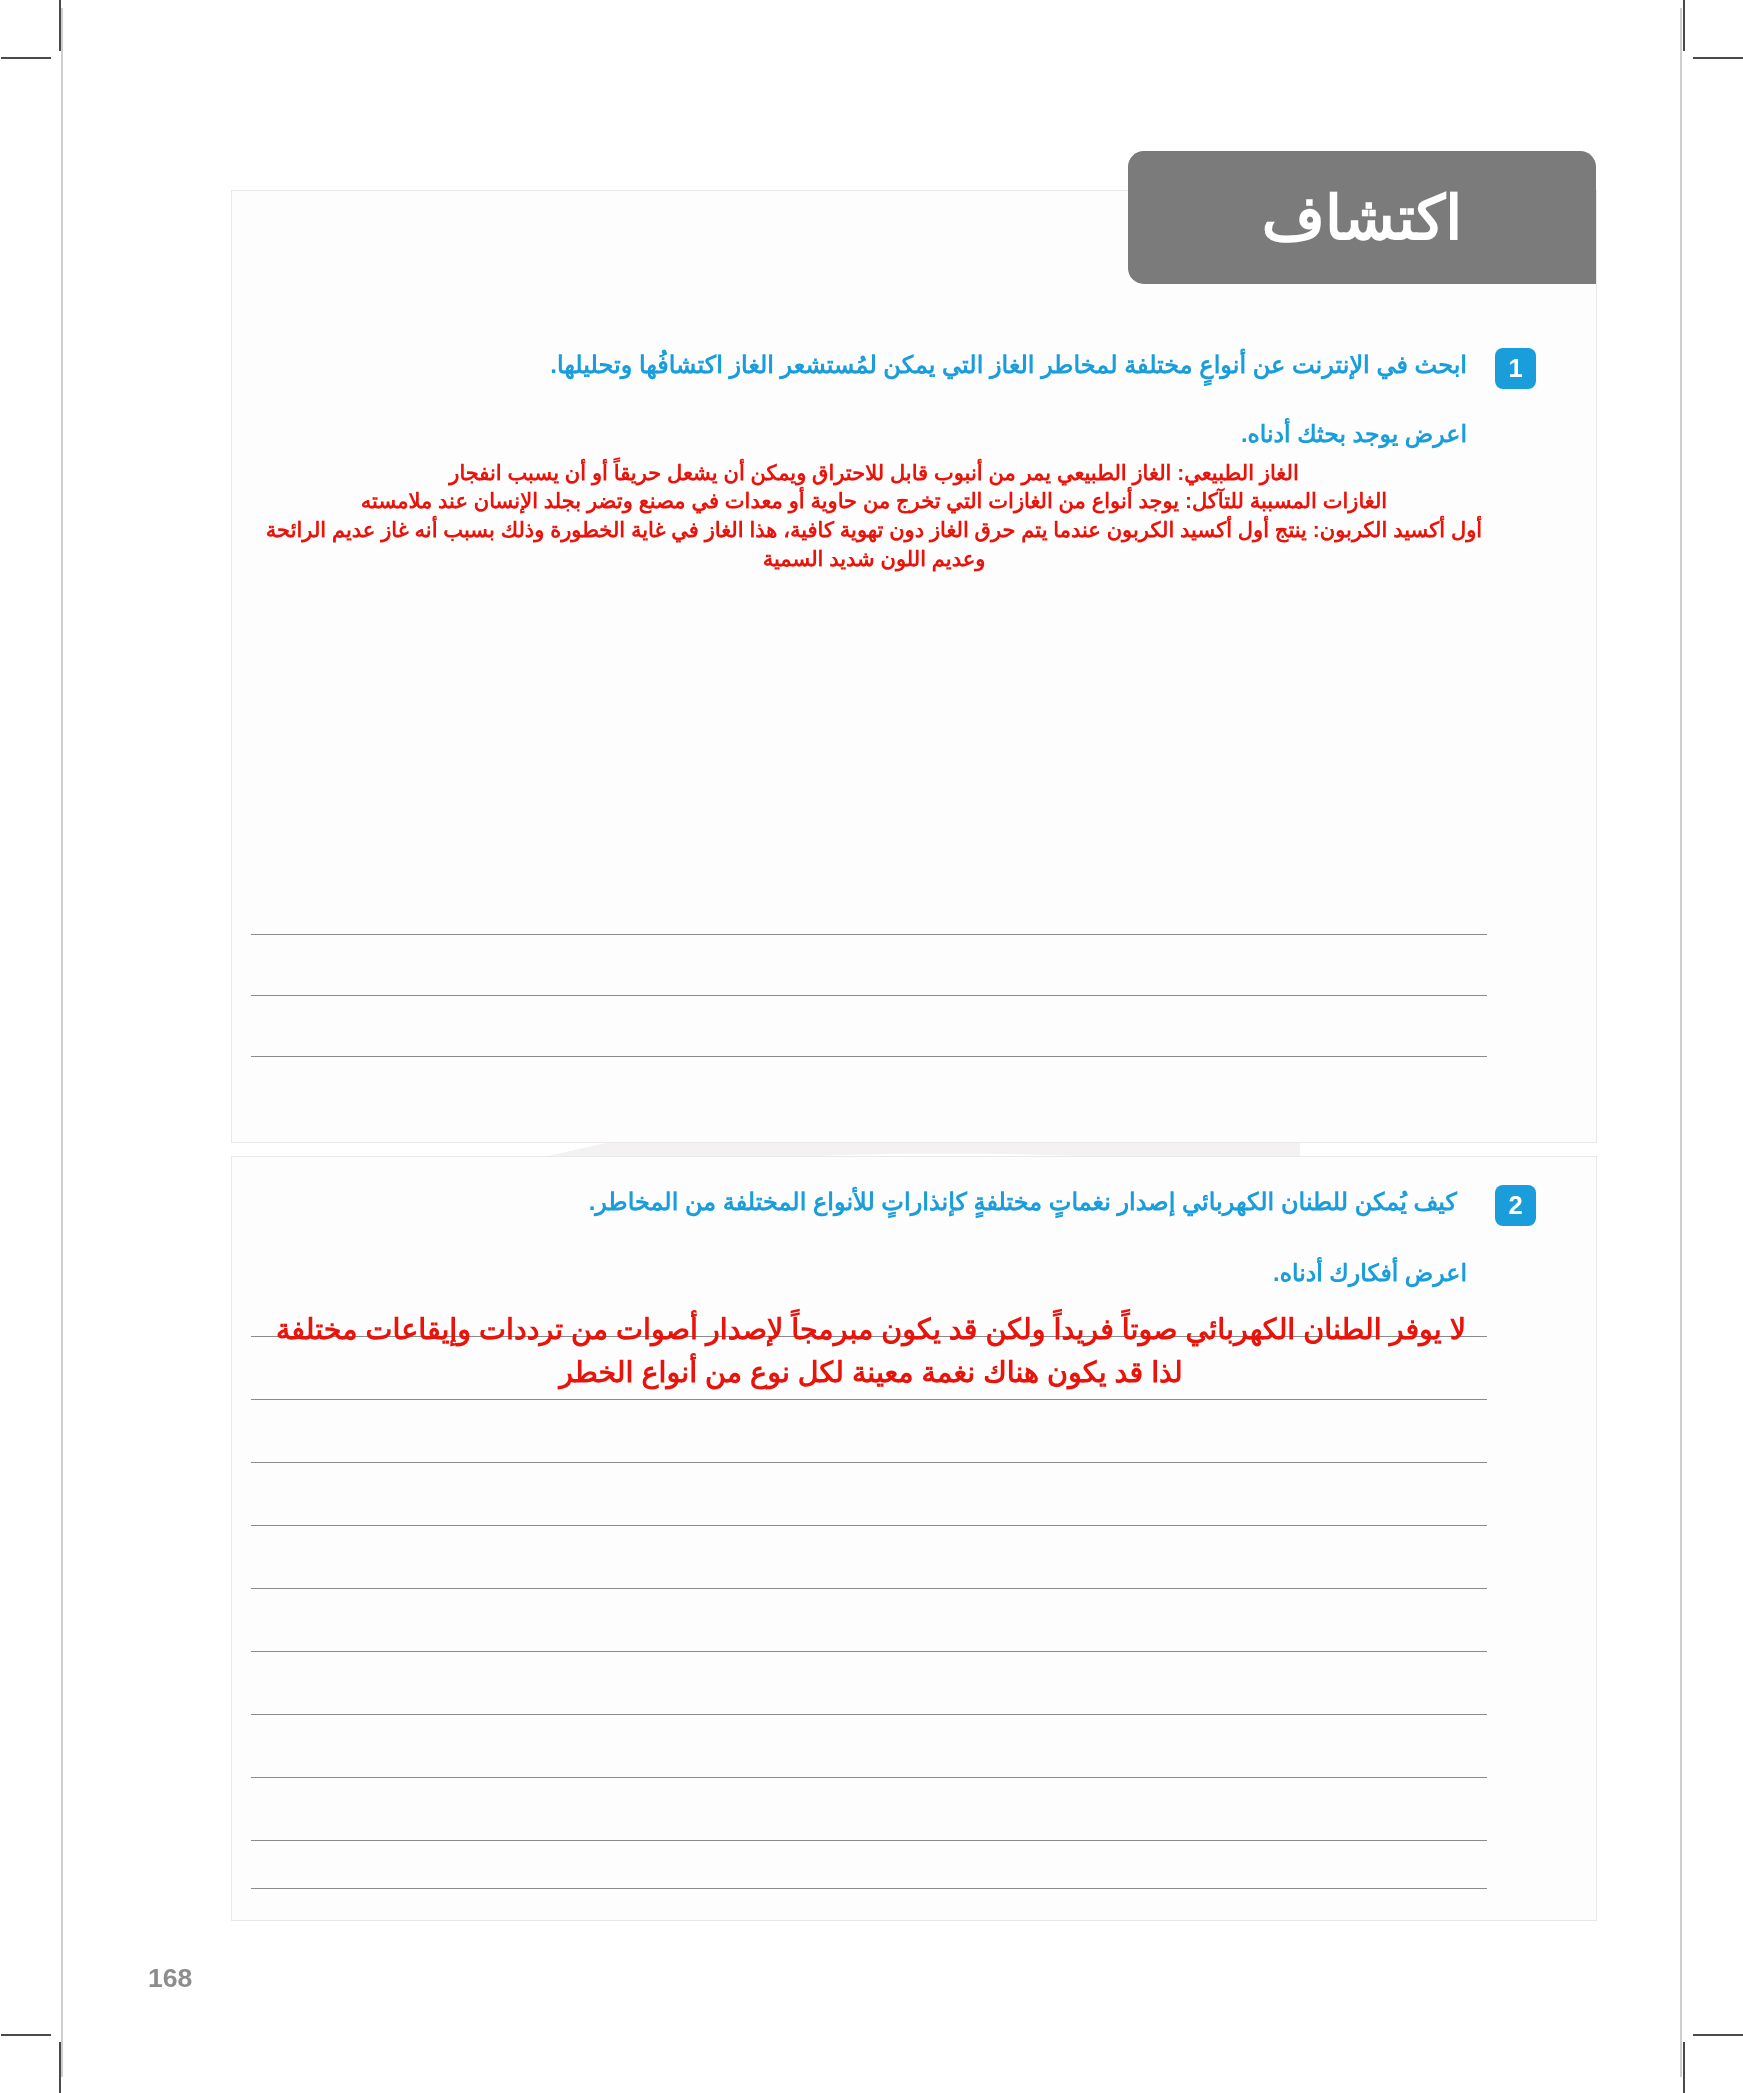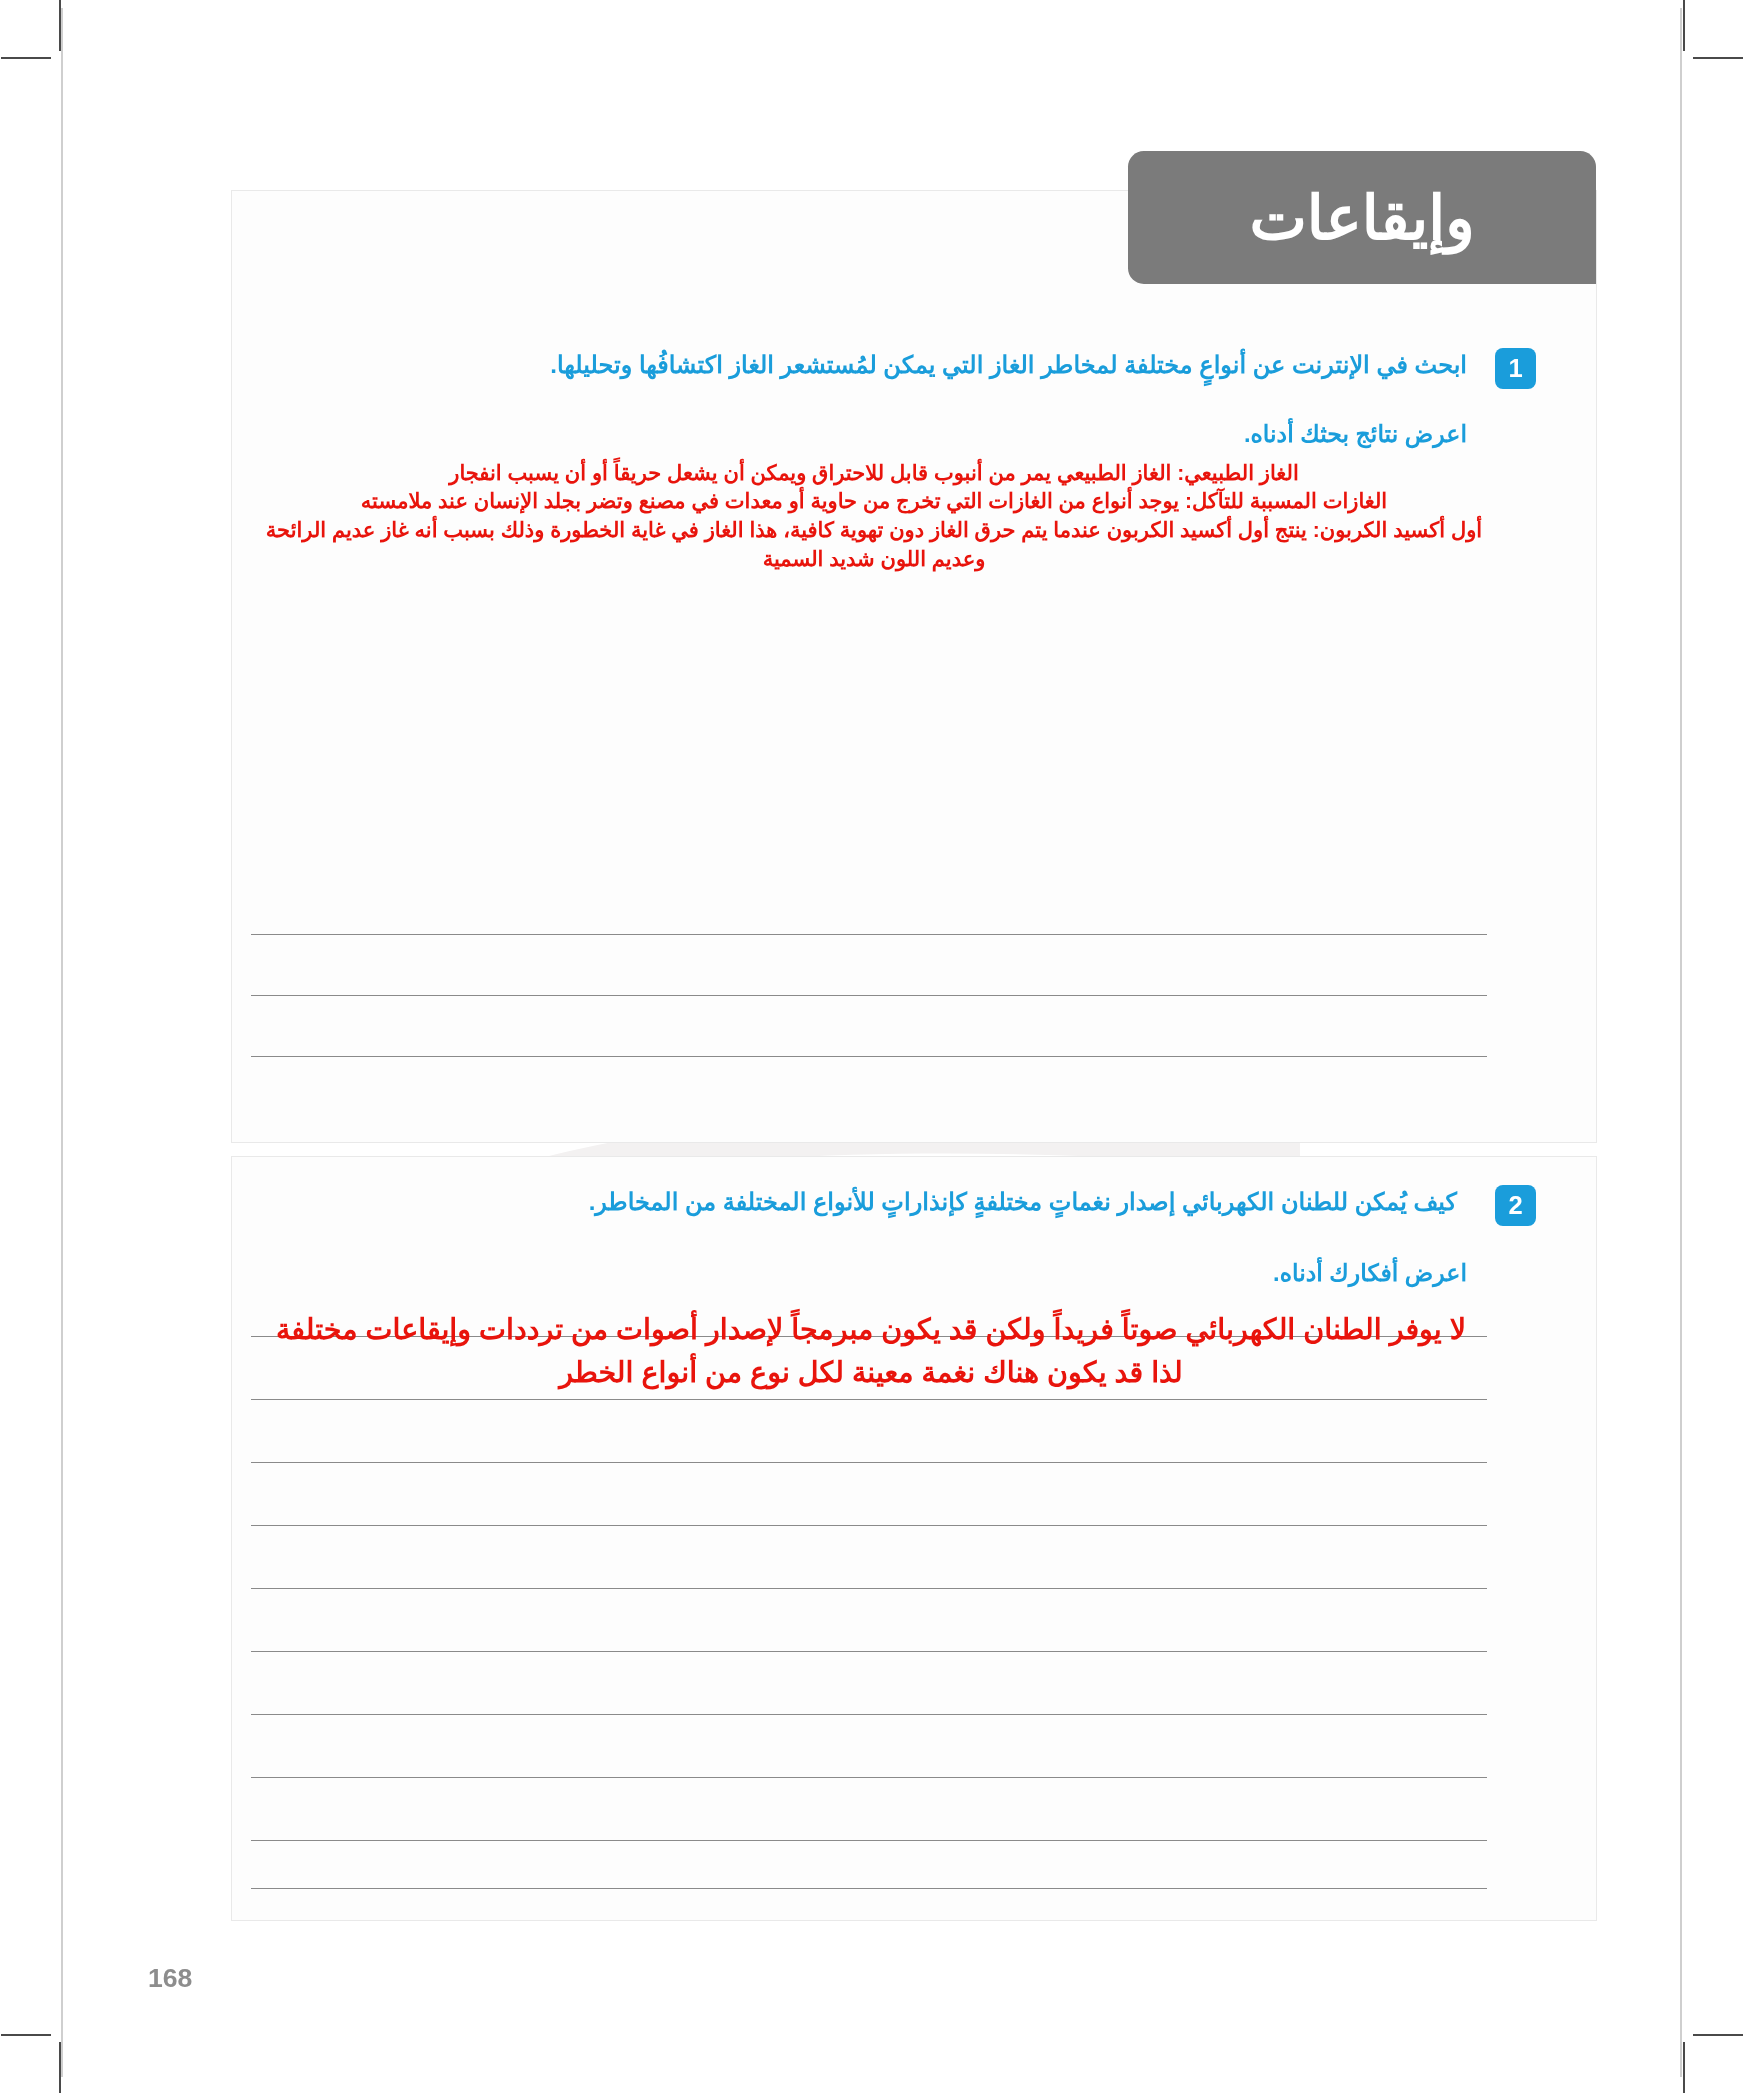--- a/index.html
+++ b/index.html
@@ -234,25 +234,25 @@
     </svg>
     <svg class="wm-swoosh" viewBox="0 0 800 90">
       <path d="M0 70 C 200 10, 500 5, 800 40 L800 75 C 500 45, 200 55, 0 90 Z" fill="#f3f1f1"></path>
     </svg>
   </div>
 
   <div class="card card-1"></div>
 
   <div class="card card-2"></div>
 
-  <div class="tab-header">وإيقاعات</div>
+  <div class="tab-header">اكتشاف</div>
 
   <div class="q-num" style="left:1446px; top:340px;">1</div>
   <div class="q-text" style="right:227px; top:343px; width:1197px;">ابحث في الإنترنت عن أنواعٍ مختلفة لمخاطر الغاز التي يمكن لمُستشعر الغاز اكتشافُها وتحليلها.</div>
-  <div class="q-sub" style="right:227px; top:412px; width:1197px;">اعرض نتائج بحثك أدناه.</div>
+  <div class="q-sub" style="right:227px; top:412px; width:1197px;">اعرض يوجد بحثك أدناه.</div>
 
   <div class="answer" style="right: 202px; top: 451px; width: 1236px; white-space: pre-line;">الغاز الطبيعي: الغاز الطبيعي يمر من أنبوب قابل للاحتراق ويمكن أن يشعل حريقاً أو أن يسبب انفجار
 الغازات المسببة للتآكل: يوجد أنواع من الغازات التي تخرج من حاوية أو معدات في مصنع وتضر بجلد الإنسان عند ملامسته
 أول أكسيد الكربون: ينتج أول أكسيد الكربون عندما يتم حرق الغاز دون تهوية كافية، هذا الغاز في غاية الخطورة وذلك بسبب أنه غاز عديم الرائحة وعديم اللون شديد السمية</div>
 
   <div class="rule-line" style="left:202px; top:926px; width:1236px;"></div>
   <div class="rule-line" style="left:202px; top:987px; width:1236px;"></div>
   <div class="rule-line" style="left:202px; top:1048px; width:1236px;"></div>
 
   <div class="q-num" style="left:1446px; top:1177px;">2</div>

